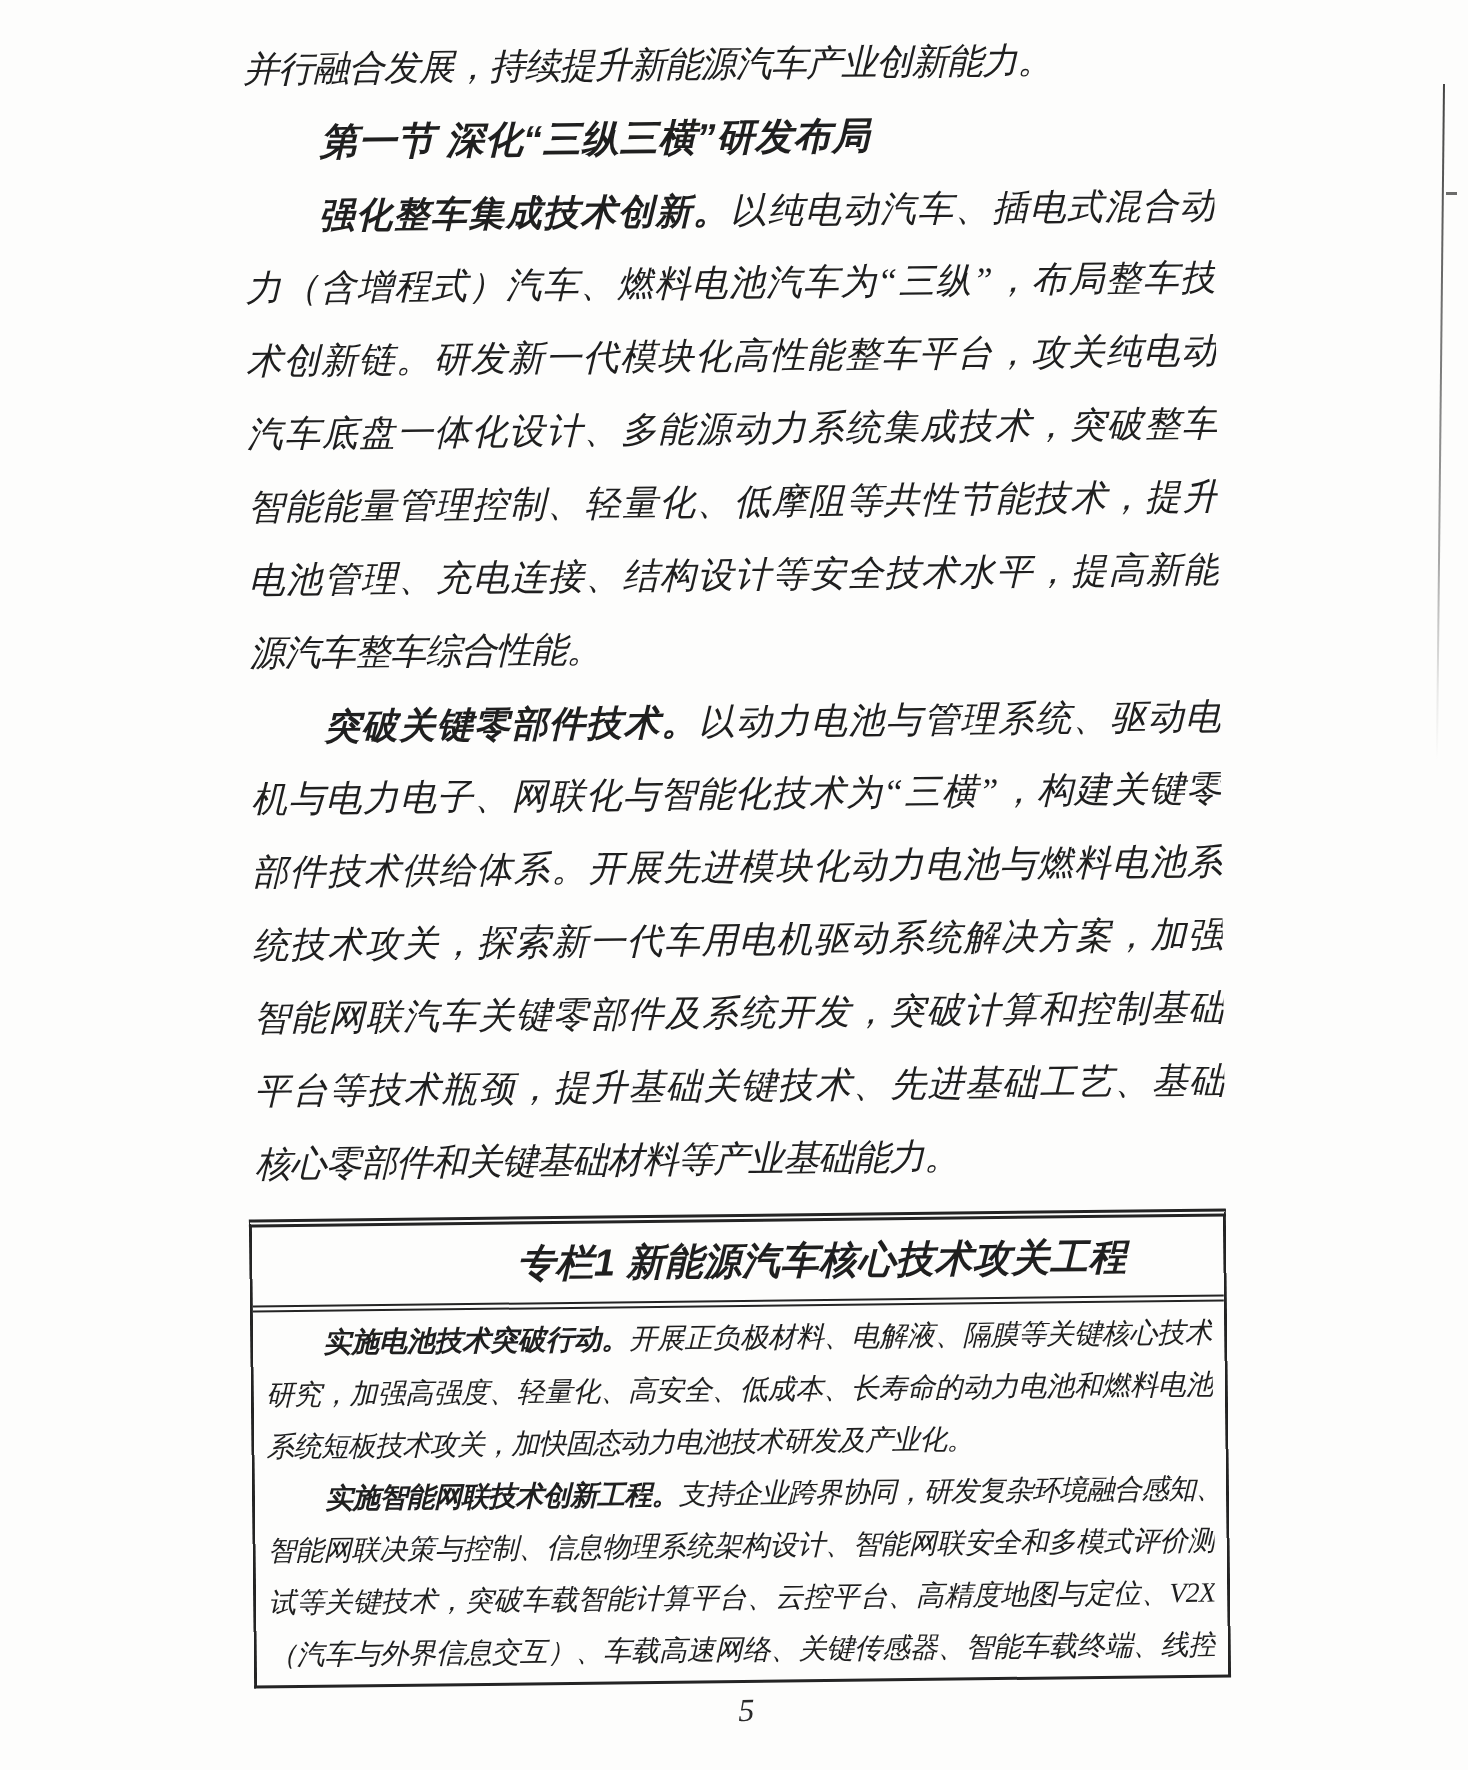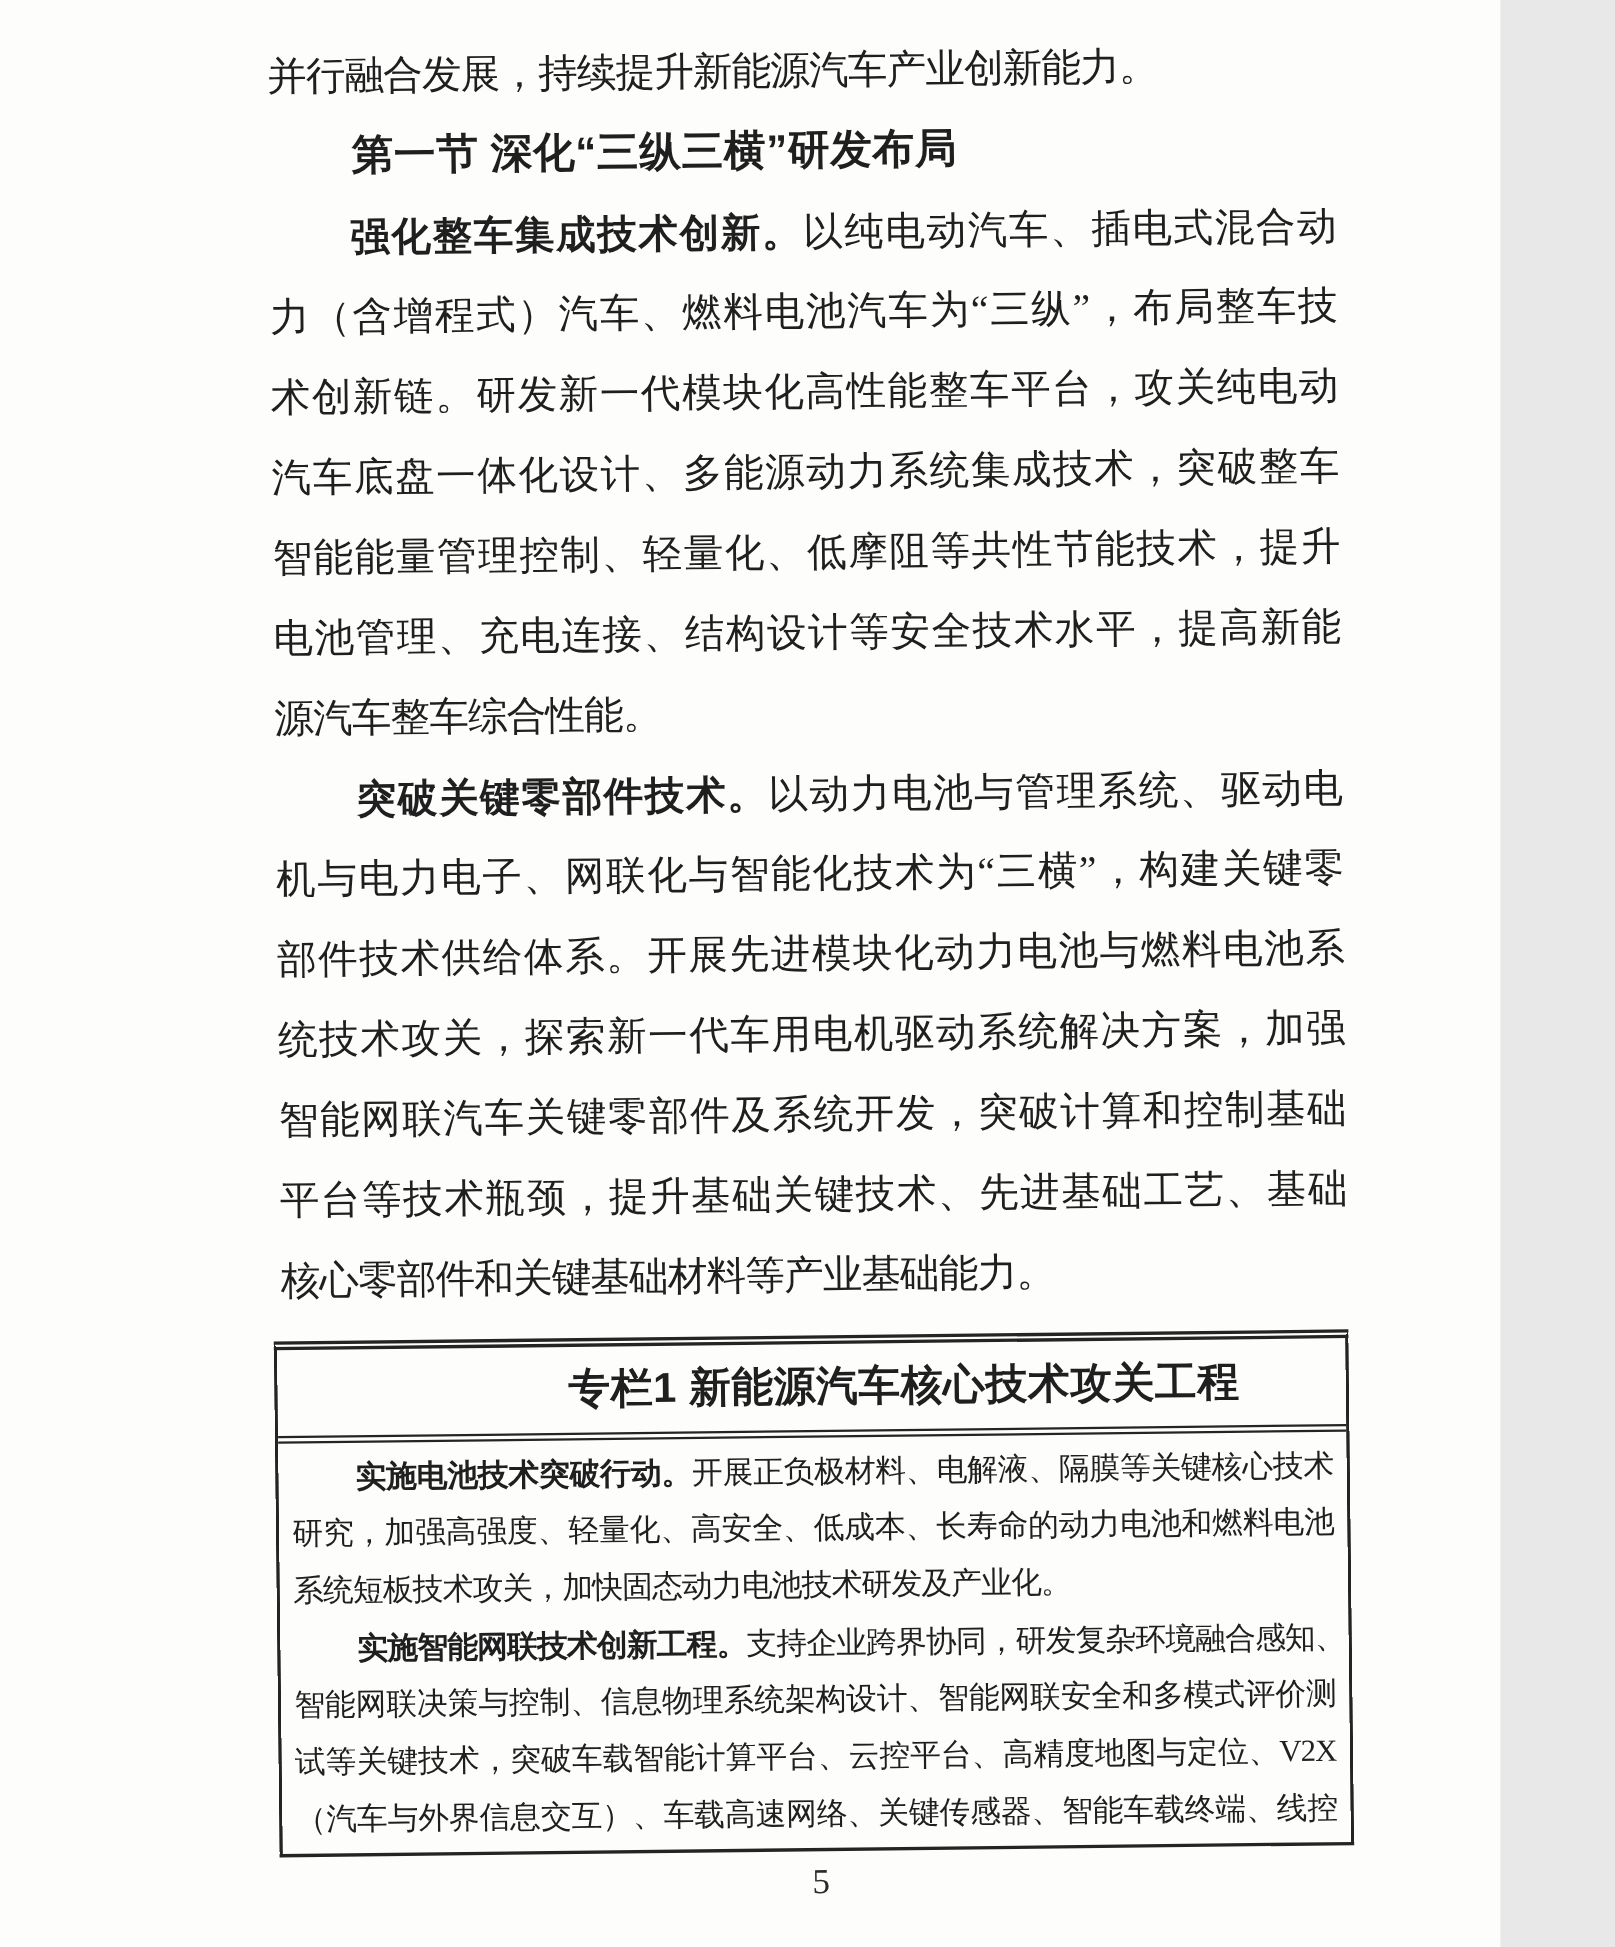--- a/index.html
+++ b/index.html
@@ -1,20 +1,21 @@
 <!DOCTYPE html>
 <html><head>
 <meta charset="utf-8">
 <style>
   html,body { margin:0; padding:0; background:#e8e8e8; }
   .page {
-    position:relative; width:1364px; height:1770px;
+    position:relative; width:1468px; height:1770px;
     background:#fdfdfc; overflow:hidden;
     font-family:"Liberation Serif","DejaVu Serif",serif;
     color:#1f1f1f;
+    font-style:italic;
   }
   .doc {
     position:absolute; left:252px; top:28px; width:970px;
     transform:rotate(-0.65deg);
   }
   .line {
     font-size:36px; line-height:73px; height:73px;
     letter-spacing:-0.8px;
     text-align:justify; text-align-last:justify;
     overflow:hidden; white-space:nowrap;

